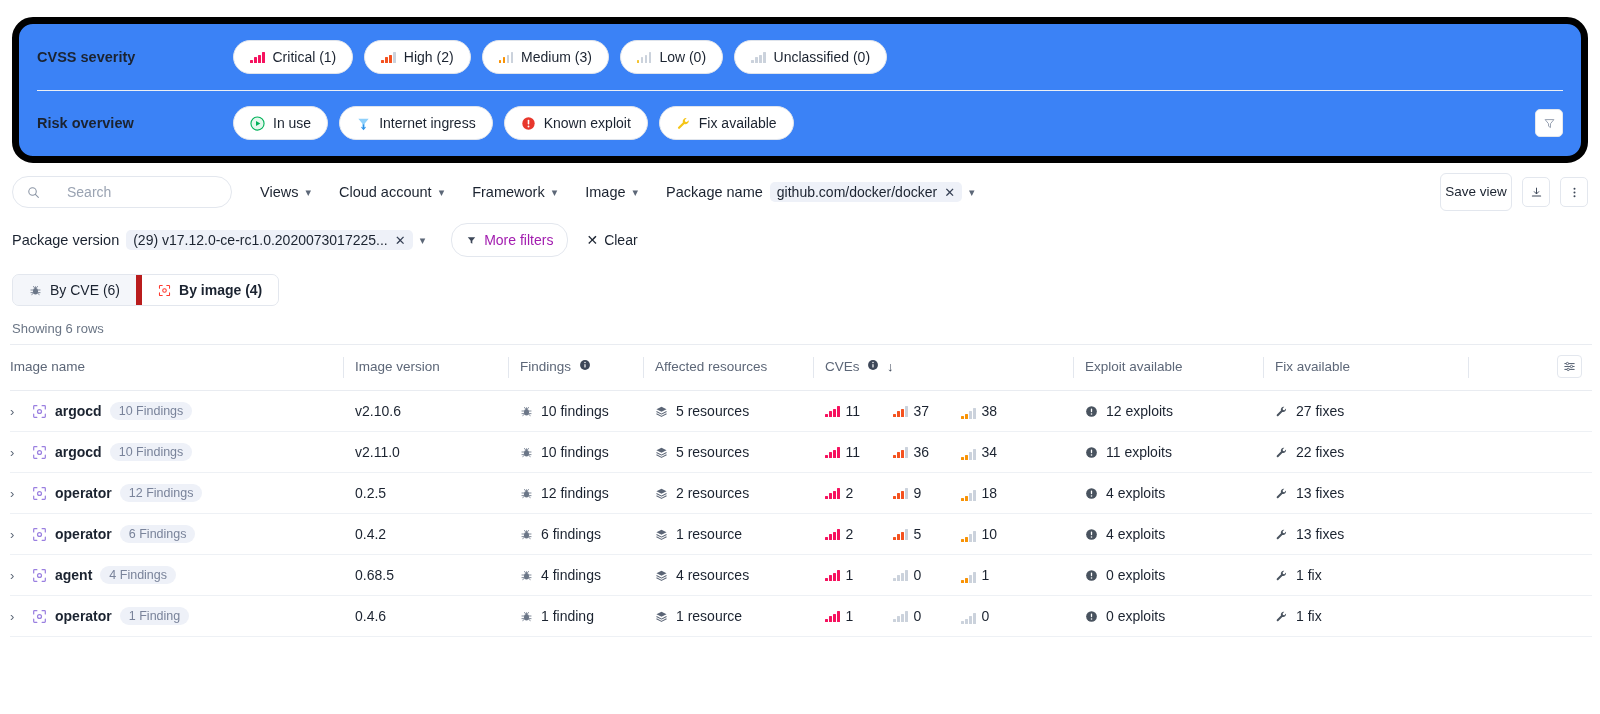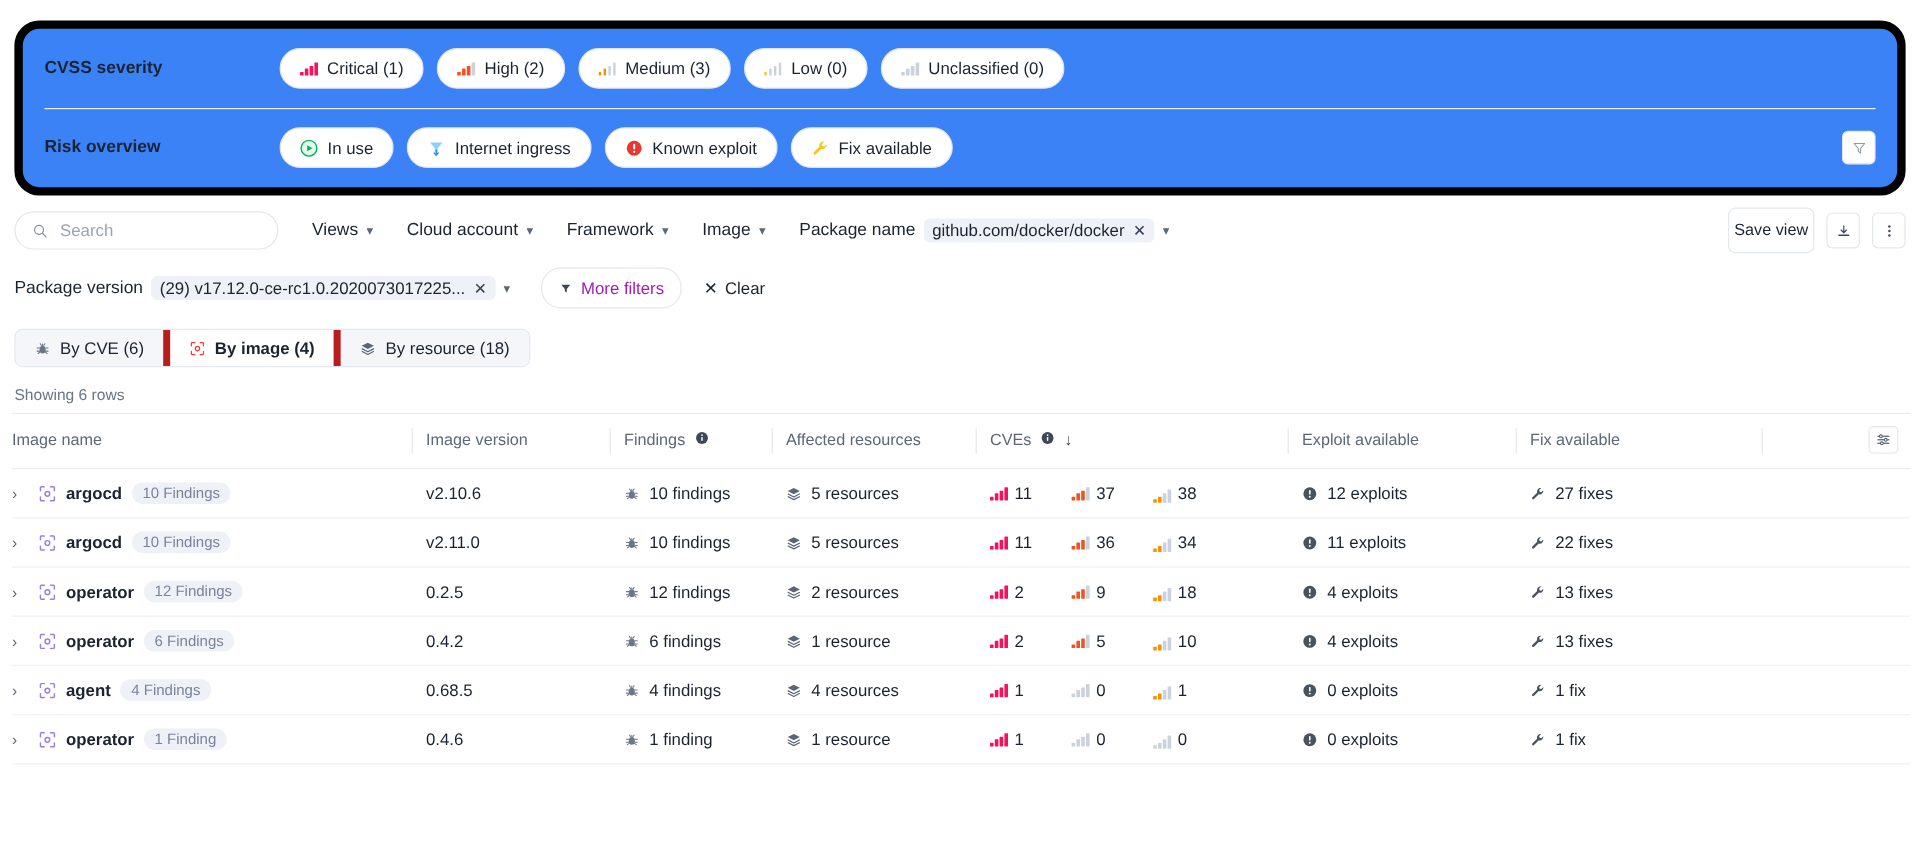--- a/index.html
+++ b/index.html
@@ -59,21 +59,21 @@
   .sev-critical i { background: #f6115e; }
   .sev-high i:nth-child(1), .sev-high i:nth-child(2), .sev-high i:nth-child(3) { background: #f4511e; }
   .sev-medium i:nth-child(1), .sev-medium i:nth-child(2) { background: #f99203; }
   .sev-low i:nth-child(1) { background: #f4c430; }
 
   
   .searchbar { display: flex; align-items: center; padding: 10px 12px 0 12px; gap: 0; }
   .search-input-wrap {
     width: 220px; height: 32px; flex: none;
     border: 1px solid #e3e7ee; border-radius: 17px; background: #fff;
-    display: flex; align-items: center; gap: 8px; padding: 0 14px;
+    display: flex; align-items: center; gap: 25px; padding: 0 14px;
   }
   .search-input-wrap input {
     border: none; outline: none; font-size: 14px; color: #1b2330;
     width: 100%; background: transparent; font-family: "Liberation Sans", sans-serif;
   }
   .search-input-wrap input::placeholder { color: #9aa3b2; }
   .fdrop {
     display: inline-flex; align-items: center; gap: 7px;
     font-size: 14.5px; color: #1b2330; cursor: pointer; margin-left: 28px; white-space: nowrap;
   }
@@ -382,30 +382,20 @@
       <span>By CVE (6)</span>
     </div>
     <div class="tab active">
       <span class="ico">
         <svg width="13" height="13" viewBox="0 0 16 16">
             <path d="M1.8 5.2 V2.6 a.8 .8 0 0 1 .8-.8 H5.2 M10.8 1.8 H13.4 a.8 .8 0 0 1 .8 .8 V5.2 M14.2 10.8 V13.4 a.8 .8 0 0 1-.8 .8 H10.8 M5.2 14.2 H2.6 a.8 .8 0 0 1-.8-.8 V10.8" fill="none" stroke="#ff3b30" stroke-width="1.3" stroke-linecap="round"></path>
             <circle cx="8" cy="8" r="2.2" fill="none" stroke="#ff3b30" stroke-width="1.3"></circle>
           </svg>
       </span>
       <span>By image (4)</span>
-    </div>
-    <div class="tab">
-      <span class="ico">
-        <svg width="13" height="13" viewBox="0 0 16 16">
-            <path d="M8 2 L14.2 5.2 L8 8.4 L1.8 5.2 Z" fill="#5b6576"></path>
-            <path d="M1.8 8 L8 11.2 L14.2 8" fill="none" stroke="#5b6576" stroke-width="1.25" stroke-linejoin="round"></path>
-            <path d="M1.8 10.8 L8 14 L14.2 10.8" fill="none" stroke="#5b6576" stroke-width="1.25" stroke-linejoin="round"></path>
-          </svg>
-      </span>
-      <span>By resource (18)</span>
     </div>
   </div>
 
   <div class="showing-rows">Showing 6 rows</div>
 
   
   <table class="vuln">
     <colgroup>
       <col style="width:345px">
       <col style="width:165px">

